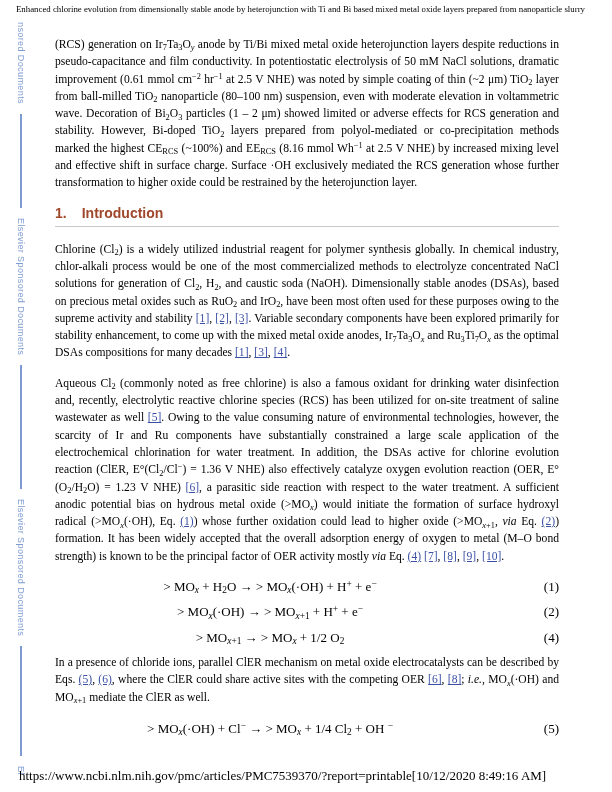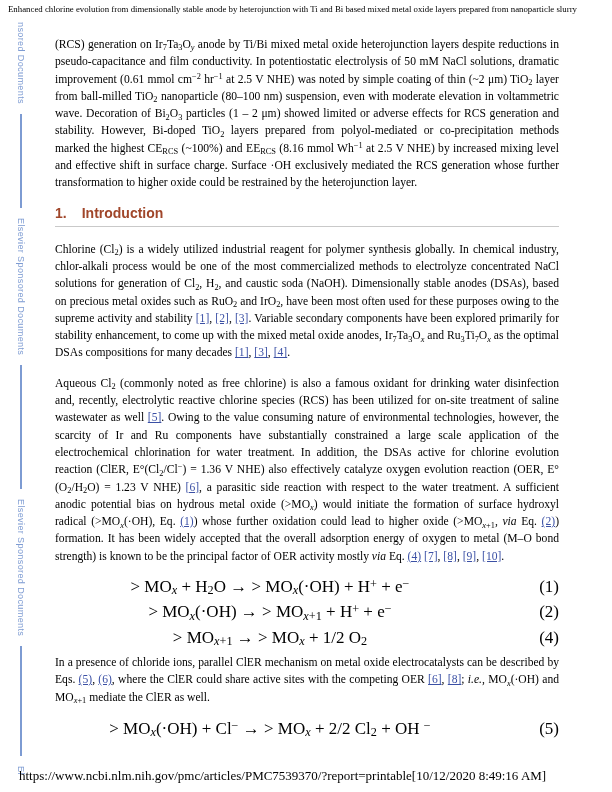--- a/index.html
+++ b/index.html
@@ -6,21 +6,21 @@
     --link:#3b50a5;
     --heading:#a0462a;
     --sidebar:#7d9bd2;
   }
   html,body{margin:0;padding:0;background:#fff;}
   .page{
     width:612px;height:792px;position:relative;background:#ffffff;
     font-family:"Liberation Serif",serif;color:#000;overflow:hidden;
   }
   .running-title{
-    position:absolute;top:4px;left:8px;right:2px;
+    position:absolute;top:4px;left:16px;right:2px;
     font-size:8.8px;white-space:nowrap;color:#000;
   }
   
   .margin-rail{
     position:absolute;left:16px;top:22px;
     display:flex;flex-direction:column;align-items:center;gap:10px;
   }
   .rail-text{
     writing-mode:vertical-rl;
     font-family:"Liberation Sans",sans-serif;
@@ -37,21 +37,21 @@
   }
   .sec-head{
     margin:13px 0 0 0;
     font-family:"Liberation Sans",sans-serif;font-weight:bold;
     font-size:14px;color:var(--heading);
   }
   .sec-num{margin-right:15px;}
   .sec-rule{border:none;border-top:1px solid #c9c9c9;margin:5px 0 14px 0;}
   .equation{
     display:flex;align-items:baseline;margin:8px 0;
-    font-size:17px;line-height:17.3px;gap:28px;
+    font-size:13px;line-height:17.3px;gap:28px;
   }
   .eq-body{flex:1;text-align:center;}
   .eq-num{width:46px;text-align:right;}
   .eq-block{margin:2px 0 4px 0;}
   
   .seg-t{}
   .seg-sub{font-size:0.72em;position:relative;top:2.4px;line-height:0;}
   .seg-subi{font-size:0.72em;position:relative;top:2.4px;line-height:0;font-style:italic;}
   .seg-sup{font-size:0.72em;position:relative;top:-4px;line-height:0;}
   .seg-i{font-style:italic;}
@@ -102,21 +102,21 @@
       </div>
       <div class="equation">
         <span class="eq-body"><span class="seg-t">&gt; MO</span><span class="seg-subi">x</span><span class="seg-sub">+1</span><span class="seg-t"> → &gt; MO</span><span class="seg-subi">x</span><span class="seg-t"> + 1/2 O</span><span class="seg-sub">2</span></span>
         <span class="eq-num">(4)</span>
       </div>
     </div>
 
     <p class="para" style="margin-top:6px;"><span class="seg-t">In a presence of chloride ions, parallel ClER mechanism on metal oxide electrocatalysts can be described by Eqs. </span><span class="seg-a">(5)</span><span class="seg-t">, </span><span class="seg-a">(6)</span><span class="seg-t">, where the ClER could share active sites with the competing OER </span><span class="seg-a">[6]</span><span class="seg-t">, </span><span class="seg-a">[8]</span><span class="seg-t">; </span><span class="seg-i">i.e.</span><span class="seg-t">, MO</span><span class="seg-subi">x</span><span class="seg-t">(·OH) and MO</span><span class="seg-subi">x</span><span class="seg-sub">+1</span><span class="seg-t"> mediate the ClER as well.</span></p>
 
     <div class="equation" style="margin-top:14px;">
-      <span class="eq-body"><span class="seg-t">&gt; MO</span><span class="seg-subi">x</span><span class="seg-t">(·OH) + Cl</span><span class="seg-sup">−</span><span class="seg-t"> → &gt; MO</span><span class="seg-subi">x</span><span class="seg-t"> + 2/2 Cl</span><span class="seg-sub">2</span><span class="seg-t"> + OH </span><span class="seg-sup">−</span></span>
+      <span class="eq-body"><span class="seg-t">&gt; MO</span><span class="seg-subi">x</span><span class="seg-t">(·OH) + Cl</span><span class="seg-sup">−</span><span class="seg-t"> → &gt; MO</span><span class="seg-subi">x</span><span class="seg-t"> + 1/4 Cl</span><span class="seg-sub">2</span><span class="seg-t"> + OH </span><span class="seg-sup">−</span></span>
       <span class="eq-num">(5)</span>
     </div>
 
   </div>
 
   <div class="footer-url">https://www.ncbi.nlm.nih.gov/pmc/articles/PMC7539370/?report=printable[10/12/2020 8:49:16 AM]</div>
 
 </div>
 
 </body></html>

